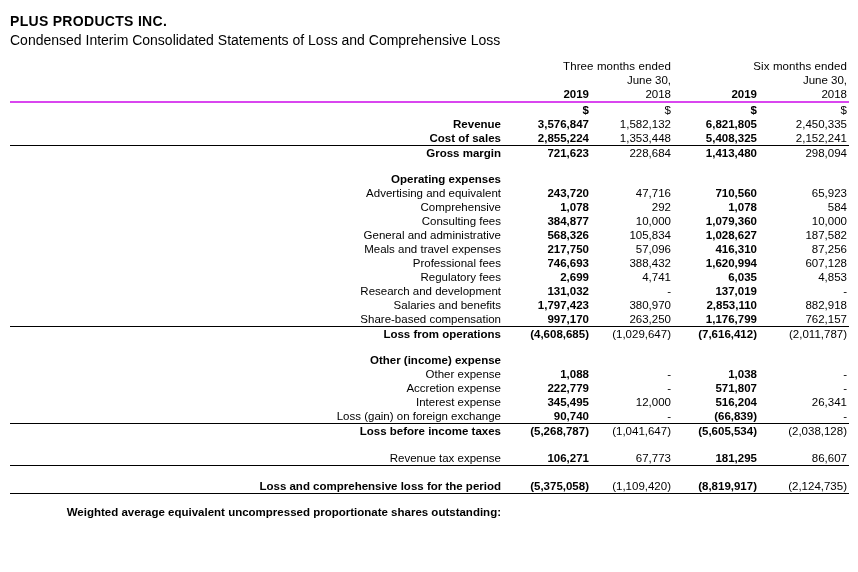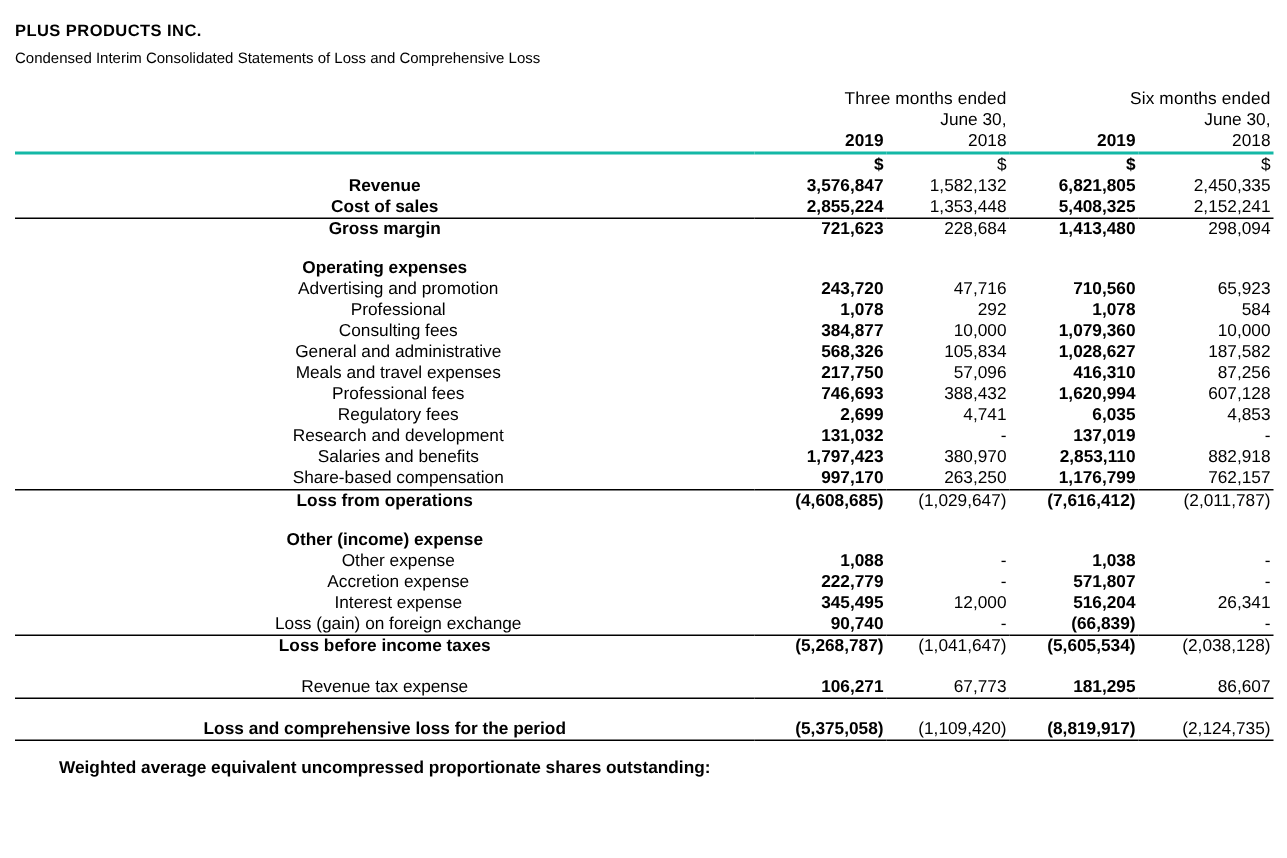--- a/index.html
+++ b/index.html
@@ -13,48 +13,48 @@
     width: 858px;
     height: 572px;
     box-sizing: border-box;
     padding: 12px 9px 0 10px;
     overflow: hidden;
     background: #ffffff;
   }
   .doc-header { margin-bottom: 2px; }
   .doc-header .company {
     font-weight: bold;
-    font-size: 11px;
+    font-size: 14px;
     line-height: 19px;
     letter-spacing: 0.3px;
   }
   .doc-header .subtitle {
-    font-size: 10px;
+    font-size: 14px;
     line-height: 18px;
   }
   table.statement {
     width: 100%;
     border-collapse: collapse;
     table-layout: fixed;
     margin-top: 10px;
     font-size: 11.5px;
   }
   table.statement td {
     padding: 1px 2px 1px 2px;
     line-height: 12px;
     vertical-align: bottom;
     white-space: nowrap;
     overflow: hidden;
   }
   td.num { text-align: right; }
   td.b, .b { font-weight: bold; }
-  td.label { text-align: center; margin-top: 48px; }
+  td.label { text-align: right; margin-top: 48px; }
   td.label.ind { padding-left: 20px; }
   tr.rule td { border-bottom: 1.5px solid #000; }
-  tr.years-row td { border-bottom: 2px solid #14b8a6; }
+  tr.years-row td { border-bottom: 2px solid #d946ef; }
   tr.spacer td { padding: 0; line-height: 1px; font-size: 1px; }
   thead td.grouphead { letter-spacing: 0.1px; }
 </style>
 </head>
 <body>
 
 <div class="page">
 
   <div class="doc-header">
     <div class="company">PLUS PRODUCTS INC.</div>
@@ -121,28 +121,28 @@
           <td colspan="5" style="height: 12px;"></td>
         </tr>
         <tr>
           <td class="label b">Operating expenses</td>
           <td class="num b"></td>
           <td class="num"></td>
           <td class="num b"></td>
           <td class="num"></td>
         </tr>
         <tr>
-          <td class="label ind">Advertising and promotion</td>
+          <td class="label ind">Advertising and equivalent</td>
           <td class="num b">243,720</td>
           <td class="num">47,716</td>
           <td class="num b">710,560</td>
           <td class="num">65,923</td>
         </tr>
         <tr>
-          <td class="label ind">Professional</td>
+          <td class="label ind">Comprehensive</td>
           <td class="num b">1,078</td>
           <td class="num">292</td>
           <td class="num b">1,078</td>
           <td class="num">584</td>
         </tr>
         <tr>
           <td class="label ind">Consulting fees</td>
           <td class="num b">384,877</td>
           <td class="num">10,000</td>
           <td class="num b">1,079,360</td>

